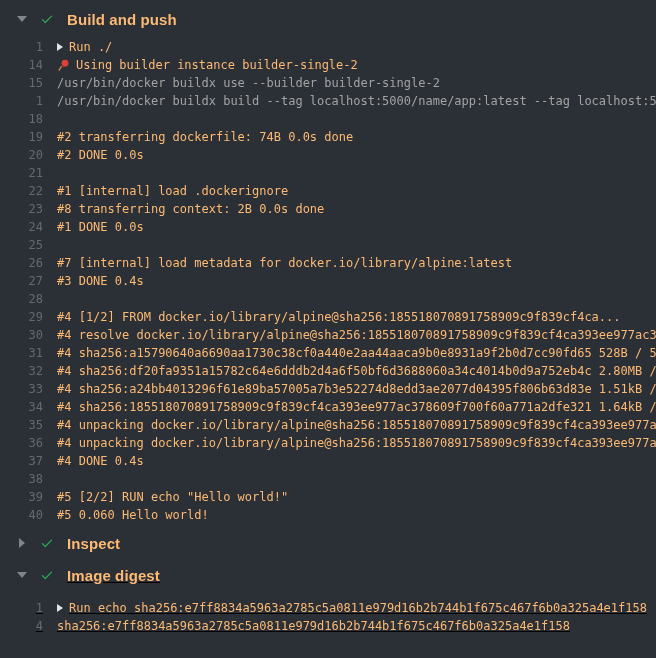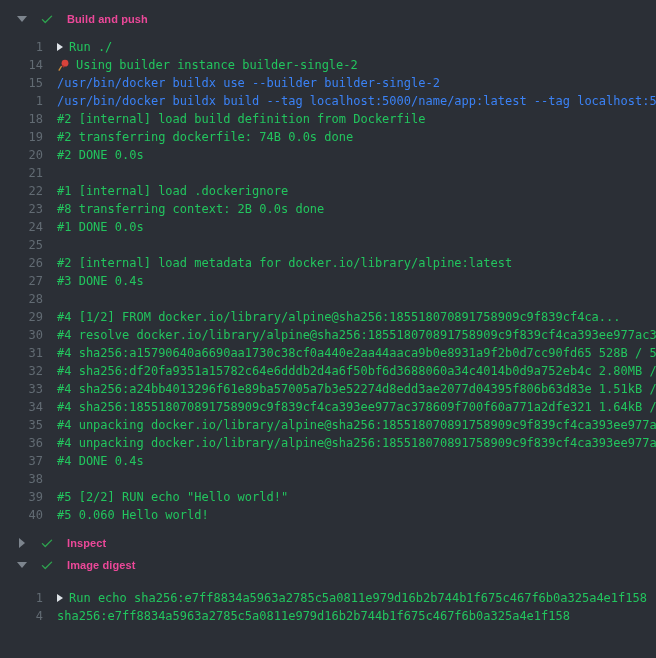--- a/index.html
+++ b/index.html
@@ -11,38 +11,38 @@
   .log-root{padding-top:8px;}
   .section-header{
     display:flex;align-items:center;height:22px;
     padding-left:17px;cursor:pointer;
   }
   .caret{width:10px;display:inline-flex;justify-content:center;margin-right:12px;}
   .caret-down{width:0;height:0;border-left:5px solid transparent;border-right:5px solid transparent;border-top:6px solid #7d858e;}
   .caret-right{width:0;height:0;border-top:5px solid transparent;border-bottom:5px solid transparent;border-left:6px solid #7d858e;}
   .check{width:16px;height:16px;margin-right:12px;display:inline-flex;align-items:center;justify-content:center;}
   .section-title{
-    color:#ec4899;font-size:11px;font-weight:600;letter-spacing:.1px;
+    color:#fdba74;font-size:15px;font-weight:600;letter-spacing:.1px;
   }
   .log-block{margin:8px 0 8px 0;}
   .sec-inspect{margin-top:3px;}
-  .sec-image-digest{}
+  .sec-image-digest{margin-top:10px;text-decoration:underline;}
   .sec-image-digest .log-block{margin-top:13px;}
   .row{
     display:flex;height:18px;line-height:18px;white-space:pre;
     font-family:"DejaVu Sans Mono","Liberation Mono",monospace;
     font-size:12px;
   }
   .num{
     flex:none;width:43px;text-align:right;color:#626b73;cursor:pointer;
   }
   .txt{
-    margin-left:14px;color:#22c55e;overflow:hidden;display:flex;align-items:center;white-space:pre;
+    margin-left:14px;color:#fdba74;overflow:hidden;display:flex;align-items:center;white-space:pre;
   }
-  .txt.command{color:#3b82f6;text-align:right;}
+  .txt.command{color:#a3a3a3;text-align:right;}
   .group-arrow{
     width:0;height:0;border-top:4px solid transparent;border-bottom:4px solid transparent;
     border-left:6px solid #dfe4e9;display:inline-block;margin-right:6px;flex:none;
   }
   .inline-icon{width:13px;height:13px;margin-right:6px;flex:none;display:inline-block;}
 </style>
 </head>
 <body>
 
 <main class="log-root">
@@ -60,29 +60,29 @@
       </div>
       <div class="log-block">
         <div class="row"><span class="num">1</span><span class="txt"><i class="group-arrow"></i><span>Run ./</span></span></div>
         <div class="row"><span class="num">14</span><span class="txt"><span class="inline-icon"><svg width="13" height="13" viewBox="0 0 13 13">
                 <path d="M4.6 7.2 L1.8 11.6" stroke="#c98a3d" stroke-width="1.3" fill="none"></path>
                 <circle cx="8" cy="4.2" r="3.4" fill="#d8433b"></circle>
                 <path d="M5.2 6.2 l2 2" stroke="#a82f2c" stroke-width="1.6"></path>
               </svg></span><span>Using builder instance builder-single-2</span></span></div>
         <div class="row"><span class="num">15</span><span class="txt command"><span>/usr/bin/docker buildx use --builder builder-single-2</span></span></div>
         <div class="row"><span class="num">1</span><span class="txt command"><span>/usr/bin/docker buildx build --tag localhost:5000/name/app:latest --tag localhost:50</span></span></div>
-        <div class="row"><span class="num">18</span><span class="txt"><span>#2 [internal] load build definition from Dockerfile</span></span></div>
+        <div class="row"><span class="num">18</span></div>
         <div class="row"><span class="num">19</span><span class="txt"><span>#2 transferring dockerfile: 74B 0.0s done</span></span></div>
         <div class="row"><span class="num">20</span><span class="txt"><span>#2 DONE 0.0s</span></span></div>
         <div class="row"><span class="num">21</span><span class="txt"><span></span></span></div>
         <div class="row"><span class="num">22</span><span class="txt"><span>#1 [internal] load .dockerignore</span></span></div>
         <div class="row"><span class="num">23</span><span class="txt"><span>#8 transferring context: 2B 0.0s done</span></span></div>
         <div class="row"><span class="num">24</span><span class="txt"><span>#1 DONE 0.0s</span></span></div>
         <div class="row"><span class="num">25</span><span class="txt"><span></span></span></div>
-        <div class="row"><span class="num">26</span><span class="txt"><span>#2 [internal] load metadata for docker.io/library/alpine:latest</span></span></div>
+        <div class="row"><span class="num">26</span><span class="txt"><span>#7 [internal] load metadata for docker.io/library/alpine:latest</span></span></div>
         <div class="row"><span class="num">27</span><span class="txt"><span>#3 DONE 0.4s</span></span></div>
         <div class="row"><span class="num">28</span><span class="txt"><span></span></span></div>
         <div class="row"><span class="num">29</span><span class="txt"><span>#4 [1/2] FROM docker.io/library/alpine@sha256:185518070891758909c9f839cf4ca...</span></span></div>
         <div class="row"><span class="num">30</span><span class="txt"><span>#4 resolve docker.io/library/alpine@sha256:185518070891758909c9f839cf4ca393ee977ac37</span></span></div>
         <div class="row"><span class="num">31</span><span class="txt"><span>#4 sha256:a15790640a6690aa1730c38cf0a440e2aa44aaca9b0e8931a9f2b0d7cc90fd65 528B / 5</span></span></div>
         <div class="row"><span class="num">32</span><span class="txt"><span>#4 sha256:df20fa9351a15782c64e6dddb2d4a6f50bf6d3688060a34c4014b0d9a752eb4c 2.80MB /</span></span></div>
         <div class="row"><span class="num">33</span><span class="txt"><span>#4 sha256:a24bb4013296f61e89ba57005a7b3e52274d8edd3ae2077d04395f806b63d83e 1.51kB /</span></span></div>
         <div class="row"><span class="num">34</span><span class="txt"><span>#4 sha256:185518070891758909c9f839cf4ca393ee977ac378609f700f60a771a2dfe321 1.64kB /</span></span></div>
         <div class="row"><span class="num">35</span><span class="txt"><span>#4 unpacking docker.io/library/alpine@sha256:185518070891758909c9f839cf4ca393ee977a</span></span></div>
         <div class="row"><span class="num">36</span><span class="txt"><span>#4 unpacking docker.io/library/alpine@sha256:185518070891758909c9f839cf4ca393ee977a</span></span></div>

